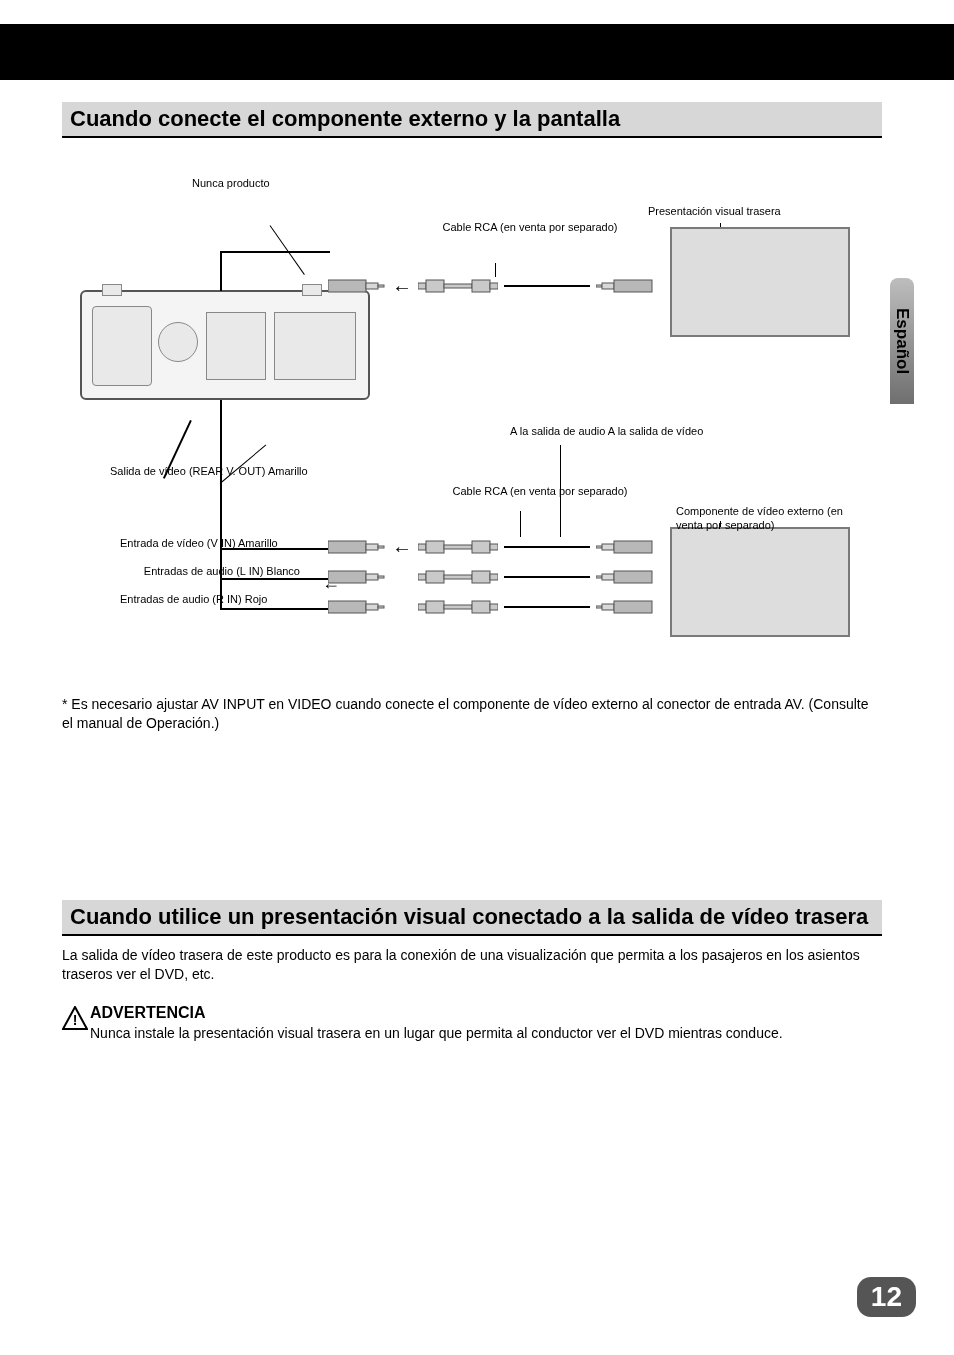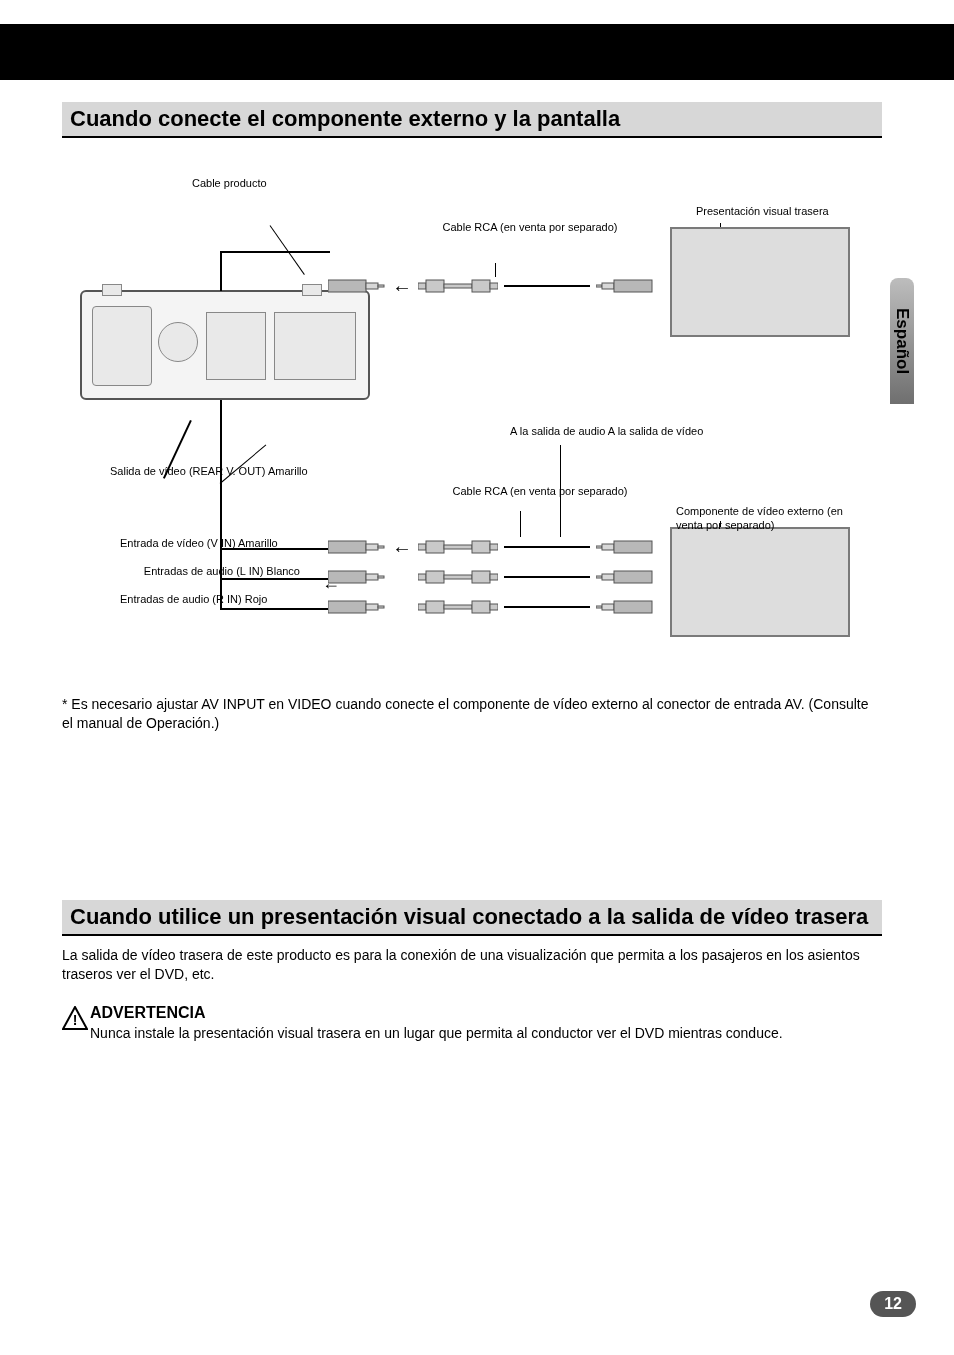--- a/index.html
+++ b/index.html
@@ -7,21 +7,21 @@
 
   .top-black { position: absolute; left: 0; top: 24px; width: 954px; height: 56px; background: #000; }
 
   .section-heading-wrap { position: absolute; left: 62px; width: 820px; }
   .sh1 { top: 102px; }
   .sh2 { top: 900px; }
   .section-heading { background: #d7d7d7; border-bottom: 2px solid #000; padding: 4px 8px 4px 8px; font-weight: bold; font-size: 22px; }
 
   .lang-tab { position: absolute; right: 40px; top: 278px; width: 24px; height: 126px; background: linear-gradient(#bdbdbd, #6f6f6f); border-radius: 8px 8px 0 0; writing-mode: vertical-rl; text-orientation: mixed; display:flex; align-items:center; justify-content:center; font-weight:bold; font-size:17px; color:#000; }
 
-  .page-pill { position: absolute; right: 38px; bottom: 38px; background: #555; color: #fff; font-weight: bold; font-size: 16px; padding: 4px 14px; border-radius: 14px; }
+  .page-pill { position: absolute; right: 38px; bottom: 38px; background: #555; color: #fff; font-weight: bold; font-size: 28px; padding: 4px 14px; border-radius: 14px; }
 
   .diagram { position: absolute; left: 70px; top: 165px; width: 790px; height: 500px; }
   .device-body { position: absolute; left: 10px; top: 125px; width: 290px; height: 110px; border: 2px solid #555; border-radius: 6px; background: #f4f4f4; }
   .device-inner { position:absolute; border:1px solid #888; background:#e9e9e9; }
   .db-a { left:10px; top:14px; width:60px; height:80px; border-radius:4px; }
   .db-b { left:76px; top:30px; width:40px; height:40px; border-radius:50%; }
   .db-c { left:124px; top:20px; width:60px; height:68px; }
   .db-d { left:192px; top:20px; width:82px; height:68px; }
   .db-top { left:20px; top:-8px; width:20px; height:12px; }
   .db-top2 { left:220px; top:-8px; width:20px; height:12px; }
@@ -36,21 +36,21 @@
   .r-b2  { left: 258px; top: 400px; }
   .r-b3  { left: 258px; top: 430px; }
 
   .display-box { position: absolute; border: 2px solid #7a7a7a; background: #ddd; width: 180px; height: 110px; }
   .disp-top    { left: 600px; top: 62px; }
   .disp-bottom { left: 600px; top: 362px; }
 
   .lbl { position: absolute; font-size: 11px; color: #000; line-height: 1.25; }
   .lbl-main { left: 122px; top: 12px; width: 160px; }
   .lbl-rcacord-top { left: 370px; top: 56px; width: 180px; text-align:center; }
-  .lbl-rear-disp { left: 626px; top: 40px; }
+  .lbl-rear-disp { left: 578px; top: 40px; }
   .lbl-rcacord-bot { left: 370px; top: 320px; width: 200px; text-align:center; }
   .lbl-ext-vid { left: 606px; top: 340px; }
   .lbl-avin-y { left: 50px; top: 372px; width: 180px; }
   .lbl-avin-w { left: 50px; top: 400px; width: 180px; text-align: right; }
   .lbl-avin-r { left: 50px; top: 428px; width: 180px; }
   .lbl-vout   { left: 40px; top: 300px; width: 220px; }
   .lbl-audio-note { left: 440px; top: 260px; width: 210px; }
 
   .cable-path { position:absolute; background:#000; }
   .cp1 { left:150px; top:86px; width:2px; height:40px; }
@@ -203,21 +203,21 @@
     <svg class="plug plug-svg" viewBox="0 0 58 18">
         <rect class="tip" x="0" y="8" width="6" height="2"></rect>
         <rect class="tip" x="6" y="6" width="12" height="6"></rect>
         <rect class="barrel" x="18" y="3" width="38" height="12"></rect>
       </svg>
   </div>
 
   <div class="display-box disp-top"></div>
   <div class="display-box disp-bottom"></div>
 
-  <div class="lbl lbl-main">Cable producto</div>
+  <div class="lbl lbl-main">Nunca producto</div>
   <div class="lbl lbl-rcacord-top">Cable RCA (en venta por separado)</div>
   <div class="lbl lbl-rear-disp">Presentación visual trasera</div>
   <div class="lbl lbl-rcacord-bot">Cable RCA (en venta por separado)</div>
   <div class="lbl lbl-ext-vid">Componente de vídeo externo (en venta por separado)</div>
   <div class="lbl lbl-vout">Salida de vídeo (REAR V. OUT) Amarillo</div>
   <div class="lbl lbl-avin-y">Entrada de vídeo (V IN) Amarillo</div>
   <div class="lbl lbl-avin-w">Entradas de audio (L IN) Blanco</div>
   <div class="lbl lbl-avin-r">Entradas de audio (R IN) Rojo</div>
   <div class="lbl lbl-audio-note">A la salida de audio A la salida de vídeo</div>
 </div>

